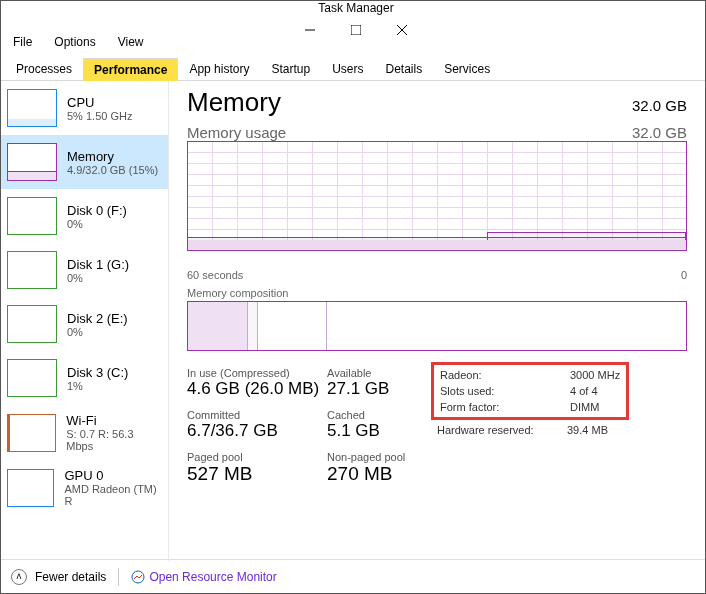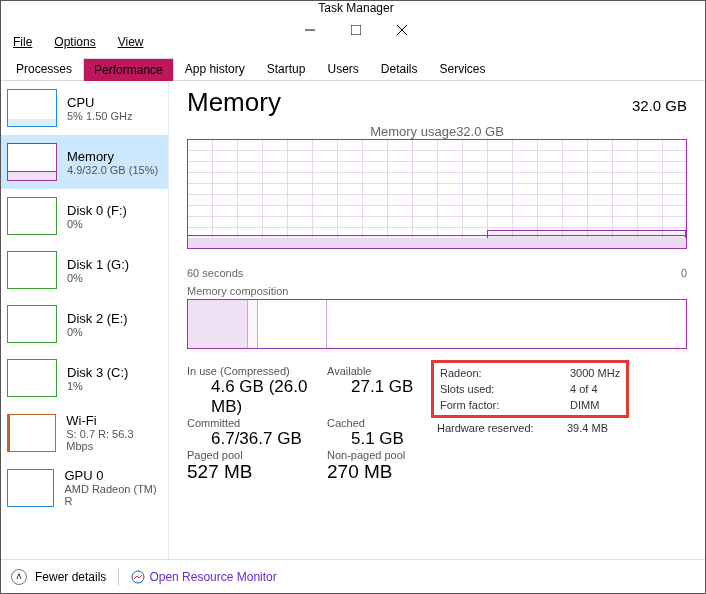--- a/index.html
+++ b/index.html
@@ -8,26 +8,26 @@
 
 .titlebar { display: flex; align-items: center; height: 30px; padding: 0 0 0 6px; flex-direction: column; }
 .titlebar .icon { width: 16px; height: 16px; margin-right: 6px; }
 .titlebar .title { font-size: 12px; flex: 1; }
 .win-controls { display: flex; }
 .win-btn { width: 46px; height: 30px; display: flex; align-items: center; justify-content: center; font-size: 13px; }
 .win-btn svg { width: 10px; height: 10px; }
 
 
 .menubar { display: flex; padding: 2px 8px; font-size: 12px; gap: 14px; }
-.menubar span { padding: 2px 4px; text-decoration: underline; }
+.menubar span { padding: 2px 4px; }
 
 
 .tabs { display: flex; border-bottom: 1px solid #d9d9d9; padding: 4px 4px 0 4px; font-size: 12px; }
 .tab { padding: 4px 10px; border: 1px solid transparent; border-bottom: none; position: relative; }
-.tab.active { border-color: #d9d9d9; background: #be185d; top: 1px; }
+.tab.active { border-color: #d9d9d9; background: #fde047; top: 1px; font-weight: bold; }
 
 
 .main { display: flex; height: 480px; }
 
 
 .sidebar { width: 168px; overflow-y: auto; border-right: 1px solid #e9e9e9; position: relative; }
 .sidebar::-webkit-scrollbar { width: 17px; }
 .sidebar::-webkit-scrollbar-track { background: #f0f0f0; }
 .sidebar::-webkit-scrollbar-thumb { background: #c1c1c1; }
 .side-item { display: flex; align-items: center; padding: 8px 6px; gap: 10px; cursor: pointer; }
@@ -43,41 +43,41 @@
 .thumb.gpu { border-color: #1e88e5; }
 .side-labels { display: flex; flex-direction: column; font-size: 12px; }
 .side-labels .name { font-size: 13px; }
 .side-labels .sub { font-size: 11px; color: #555; }
 
 
 .detail { flex: 1; padding: 6px 18px; position: relative; }
 .hdr { display: flex; justify-content: space-between; align-items: baseline; }
 .hdr h1 { font-size: 26px; font-weight: 400; }
 .hdr .total { font-size: 15px; }
-.chart-label { display: flex; justify-content: center; font-size: 13px; color: #666; margin-top: 6px; }
+.chart-label { display: flex; justify-content: space-between; font-size: 15px; color: #666; margin-top: 6px; }
 .chart { height: 110px; border: 1px solid #9b2fae; background:
   linear-gradient(#f3eaf6 0 0) bottom/100% 9% no-repeat,
   repeating-linear-gradient(to right, transparent 0 24px, #e9d6ee 24px 25px),
   repeating-linear-gradient(to bottom, transparent 0 10px, #e9d6ee 10px 11px);
   position: relative; }
 .chart::after { content:""; position:absolute; bottom:0; left:0; right:0; height:12px; border-top:1px solid #9b2fae; background: rgba(155,47,174,0.08); }
 .chart .step { position:absolute; bottom:10px; left:60%; right:0; height:8px; border:1px solid #9b2fae; border-bottom:none; background: rgba(155,47,174,0.08);}
 .axis { display: flex; justify-content: space-between; font-size: 11px; color: #666; margin-top: 18px; }
 .comp-label { font-size: 11px; color: #666; margin-top: 6px; }
 .comp { height: 50px; border: 1px solid #9b2fae; display: flex; margin-top: 2px; }
 .comp div { border-right: 1px solid #caa8d6; }
 .comp .c1 { width: 12%; background: rgba(155,47,174,0.15); }
 .comp .c2 { width: 2%; background: rgba(155,47,174,0.05); }
 .comp .c3 { width: 14%; }
 
 
 .stats { display: flex; margin-top: 16px; gap: 10px; }
-.left-stats { display: grid; grid-template-columns: 140px 100px; }
+.left-stats { display: grid; grid-template-columns: 140px 100px; row-gap: 10px; }
 .stat .lbl { font-size: 11px; color: #555; }
-.stat .val { font-size: 17px; margin-left: 24px; }
+.stat .val { font-size: 17px; }
 .stat .val-sm { font-size: 19px; }
 .right-stats { font-size: 11px; color: #333; }
 .right-stats .row { display: flex; padding: 2px 0; }
 .right-stats .row .k { width: 130px; }
 .highlight { border: 3px solid #e53935; padding: 2px 6px; margin: -5px -6px 2px -6px; }
 
 
 .footer { position: absolute; bottom: 0; left: 0; right: 0; height: 34px; border-top: 1px solid #e0e0e0; display: flex; align-items: center; padding: 0 10px; font-size: 12px; gap: 8px; }
 .footer .sep { border-left: 1px solid #ccc; height: 18px; margin: 0 4px; }
 .footer .link { color: #6d28d9; display: flex; align-items: flex-end; gap: 4px; }

